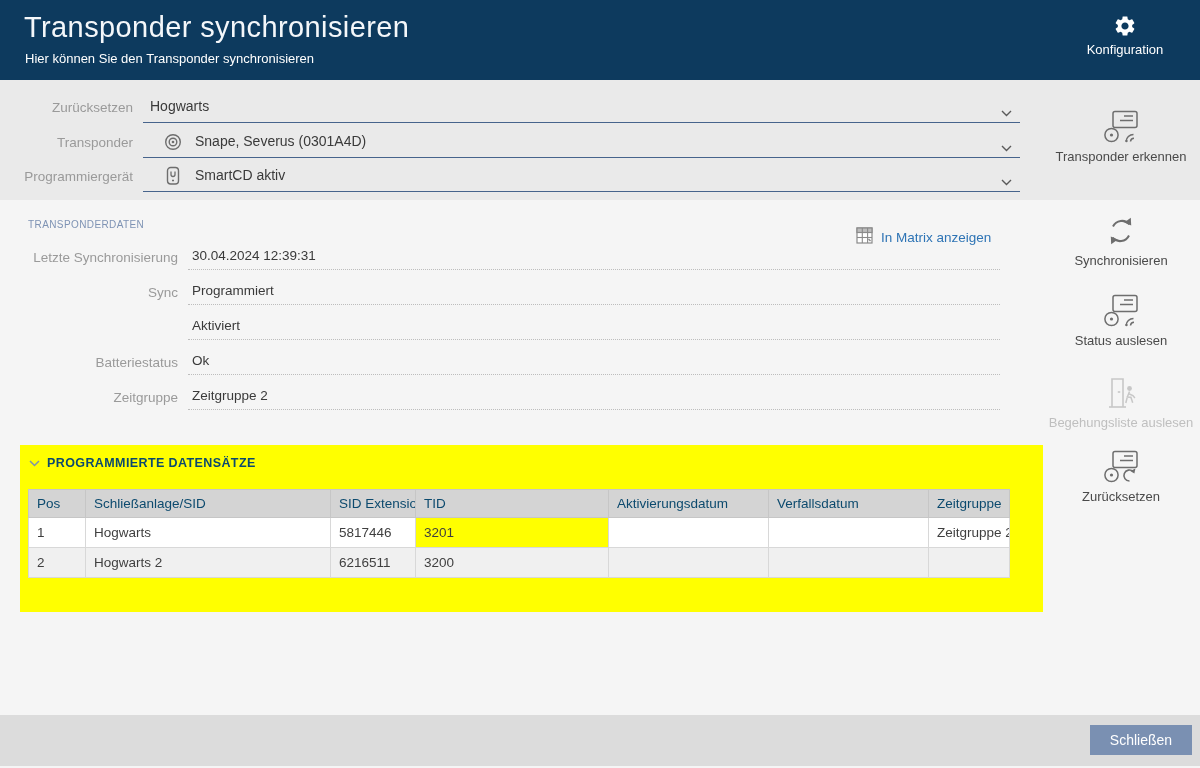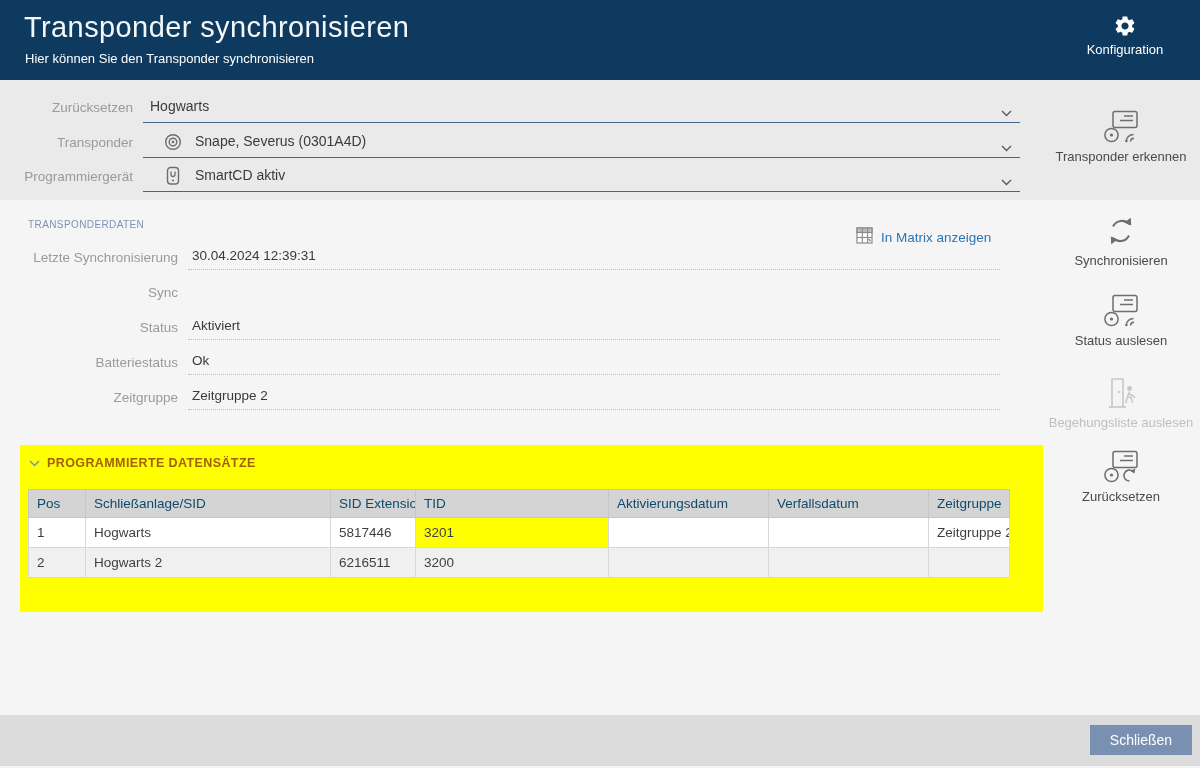--- a/index.html
+++ b/index.html
@@ -34,21 +34,21 @@
   .matrix-link { position:absolute; left:856px; top:227px; display:flex; align-items:center; gap:8px; cursor:pointer; }
   .matrix-link span { font-size:13.5px; color:#2e74b5; }
   .data-row { position:absolute; height:24px; }
   .data-label { position:absolute; left:0; top:0; width:178px; line-height:24px; text-align:right; font-size:13.5px; color:#9a9a9a; }
   .data-field { position:absolute; left:188px; top:0; width:812px; height:24px; border-bottom:1px dotted #bdbdbd; }
   .data-value { position:absolute; left:4px; top:2px; font-size:13.5px; color:#3a3a3a; }
 
   
   .yellow-panel { position:absolute; left:20px; top:445px; width:1023px; height:167px; background:#ffff00; }
   .pr-header { position:absolute; left:9px; top:11px; display:flex; align-items:center; gap:7px; cursor:pointer; }
-  .pr-header span { font-size:12.5px; font-weight:bold; letter-spacing:.4px; color:#a16207; }
+  .pr-header span { font-size:12.5px; font-weight:bold; letter-spacing:.4px; color:#0c4a6e; }
   table.pr-table { position:absolute; left:8px; top:44px; width:981px; border-collapse:collapse; table-layout:fixed; font-size:13.5px; }
   .pr-table th { background:#d4d4d4; color:#0c4a6e; font-weight:normal; text-align:left; height:28px; padding:2px 8px; border:1px solid #c6c6c6; white-space:nowrap; overflow:hidden; }
   .pr-table td { background:#ffffff; color:#3f3f3f; height:30px; padding:2px 8px; border:1px solid #d8d8d8; white-space:nowrap; overflow:hidden; }
   .pr-table tr.alt td { background:#f0f0f0; }
   .pr-table td.tid { background:#ffff00; }
 
   
   .side-btn { position:absolute; left:1045px; width:152px; text-align:center; cursor:pointer; }
   .side-btn svg { display:block; margin:0 auto 5px auto; }
   .side-btn .lbl { font-size:13px; color:#4a4a4a; white-space:nowrap; }
@@ -144,23 +144,25 @@
 </div>
 
 <div class="data-row" style="top:246px; left:0; width:1000px;">
   <div class="data-label">Letzte Synchronisierung</div>
   <div class="data-field">
     <span class="data-value">30.04.2024 12:39:31</span>
   </div>
 </div>
 <div class="data-row" style="top:281px; left:0; width:1000px;">
   <div class="data-label">Sync</div>
+  <div class="data-field">
+    <span class="data-value">Programmiert</span>
+  </div>
 </div>
 <div class="data-row" style="top:316px; left:0; width:1000px;">
-  <div class="data-label">Status</div>
   <div class="data-field">
     <span class="data-value">Aktiviert</span>
   </div>
 </div>
 <div class="data-row" style="top:351px; left:0; width:1000px;">
   <div class="data-label">Batteriestatus</div>
   <div class="data-field">
     <span class="data-value">Ok</span>
   </div>
 </div>

